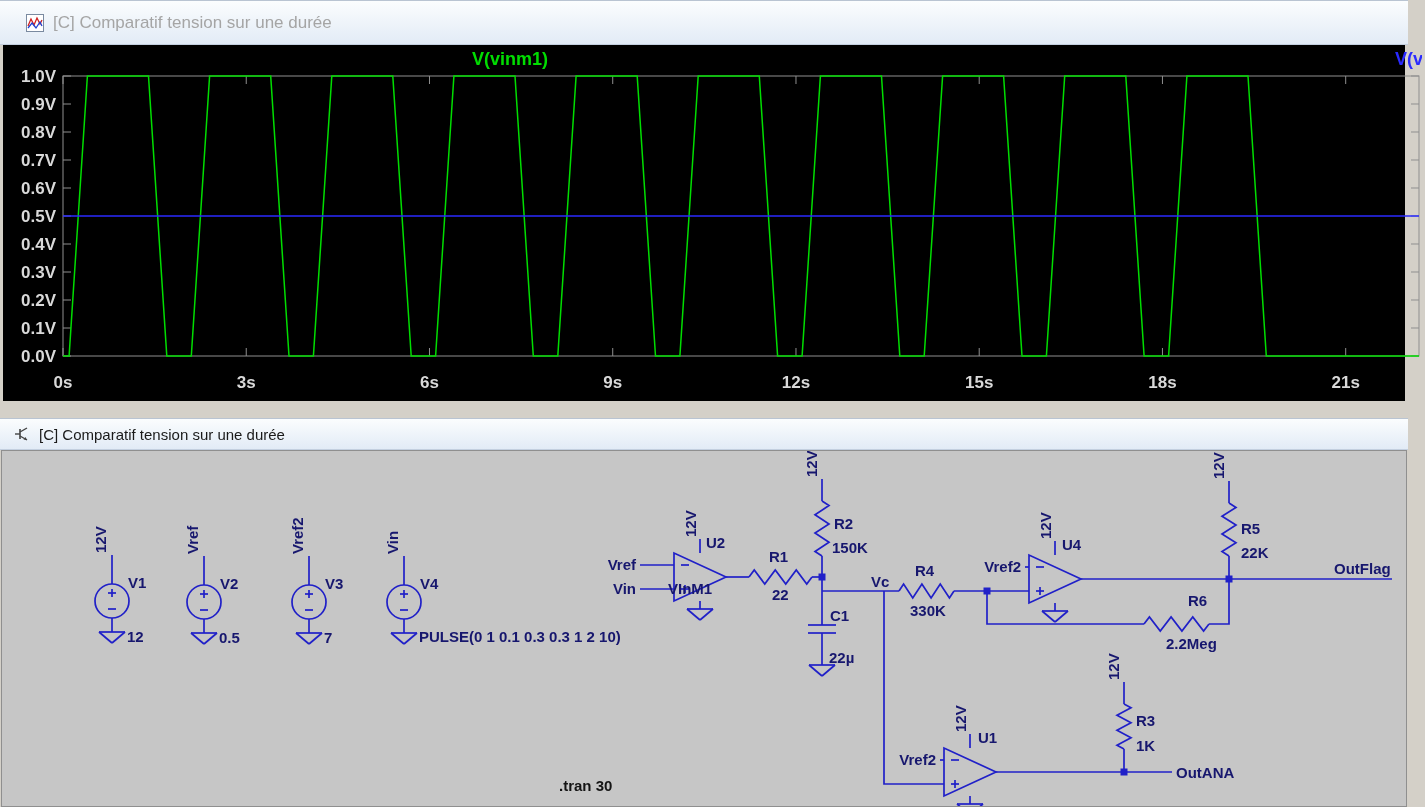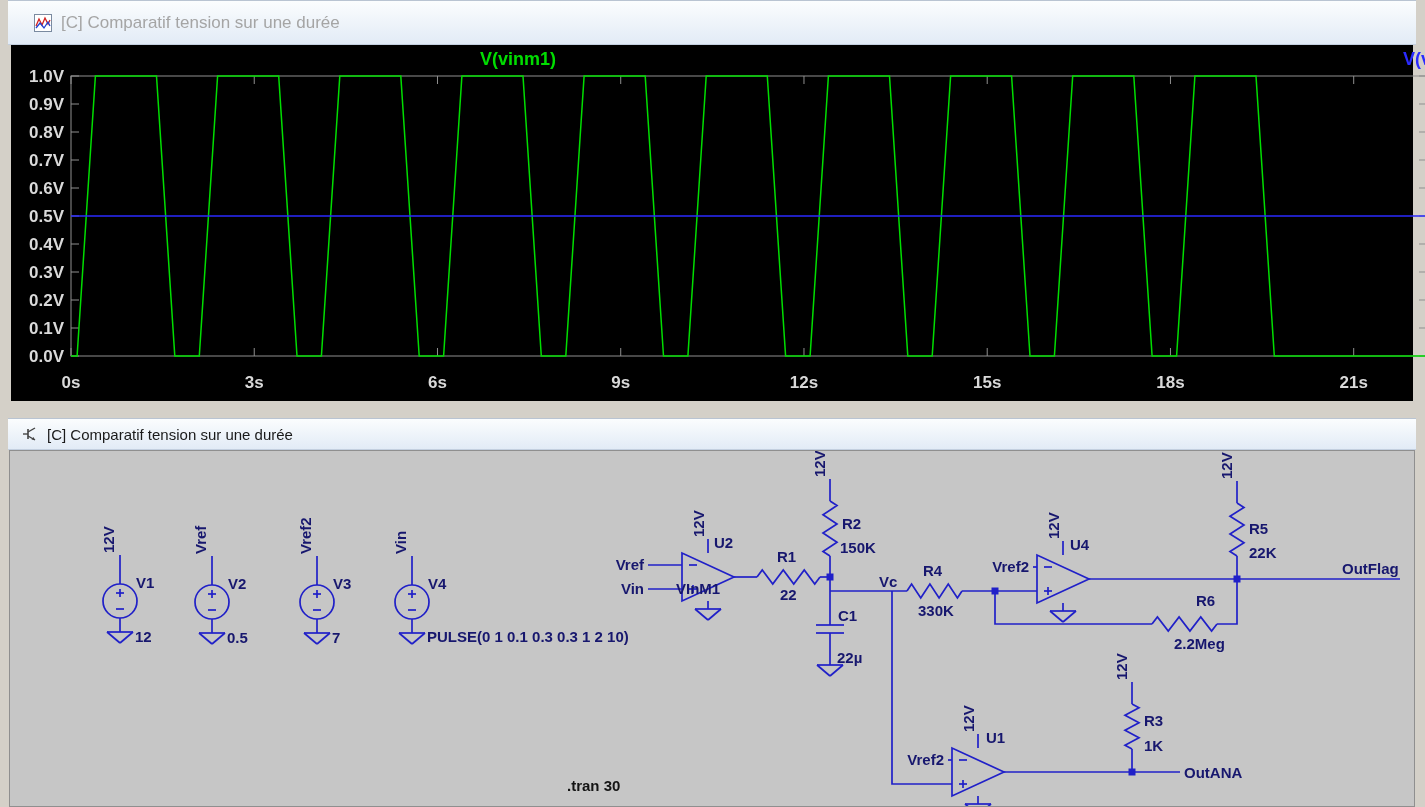--- a/index.html
+++ b/index.html
@@ -2,21 +2,21 @@
 <html><head>
 <meta charset="utf-8">
 <style>
   * { margin:0; padding:0; box-sizing:border-box; }
   html,body { width:1425px; height:807px; }
   body {
     position:relative; overflow:hidden;
     background:#d4d0c8;
     font-family:"Liberation Sans", sans-serif;
   }
-  .window { position:absolute; left:8px; width:1408px; }
+  .window { position:absolute; left:0; width:1408px; }
   .wave-window { top:0; height:404px; background:#d4d0c8; border-top:1px solid #b9c4d2; }
   .schem-window { top:418px; height:389px; background:#d4d0c8; }
   .titlebar {
     display:flex; align-items:center;
     background:linear-gradient(#fbfdfe,#e2ebf6);
     border-bottom:1px solid #c3cfdf;
   }
   .wave-window .titlebar { height:44px; padding-left:26px; }
   .schem-window .titlebar { height:32px; padding-left:14px; border-top:1px solid #b9c4d2; }
   .titlebar .title { margin-left:9px; }

